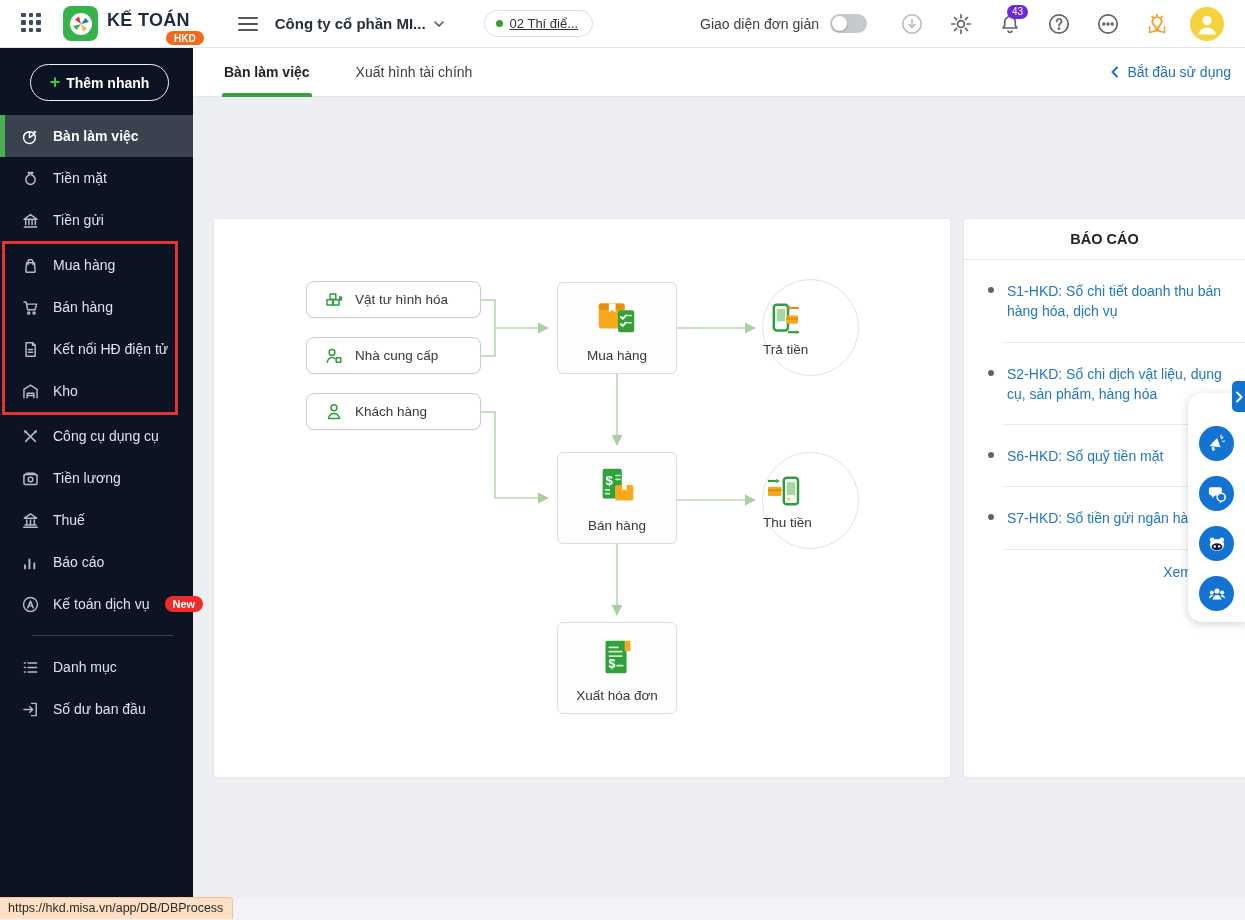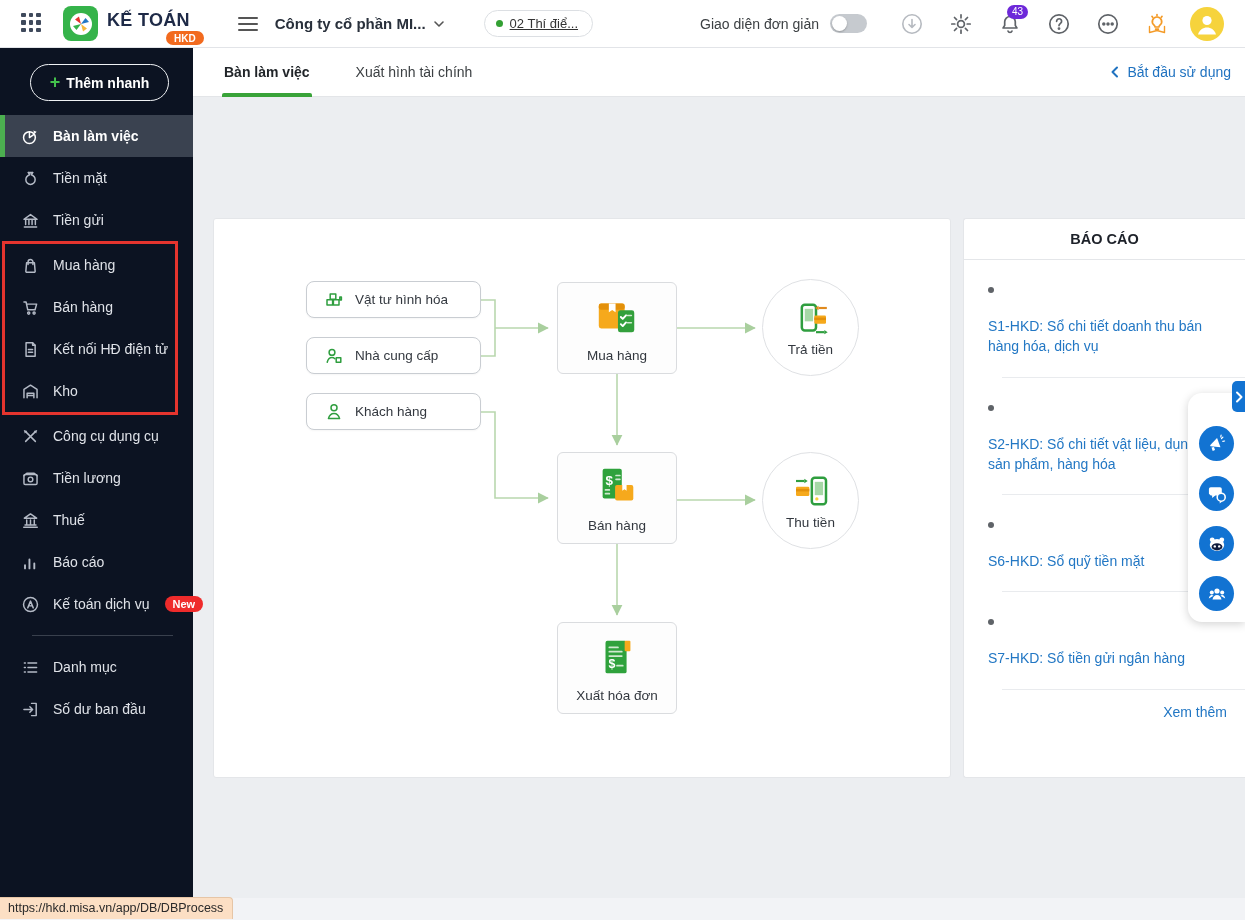--- a/index.html
+++ b/index.html
@@ -65,28 +65,28 @@
   .flow-svg { position:absolute; left:0; top:0; width:738px; height:560px; }
   .in-box { position:absolute; width:175px; height:37px; background:#fff; border:1px solid #c9cdd2; border-radius:8px;
             display:flex; align-items:center; gap:11px; padding-left:17px; font-size:13.5px; color:#33383f; cursor:pointer;
             box-shadow:0 1px 2px rgba(0,0,0,.04); }
   .gic { width:20px; height:20px; stroke:#2f9e3f; fill:none; stroke-width:1.5; stroke-linecap:round; stroke-linejoin:round; flex:none; }
   .proc-box { position:absolute; width:120px; height:92px; background:#fdfdfd; border:1px solid #dadcdf; border-radius:6px;
               display:flex; flex-direction:column; align-items:center; justify-content:flex-end; padding-bottom:10px; gap:8px;
               font-size:13.5px; color:#33383f; cursor:pointer; }
   .proc-box svg { width:46px; height:46px; }
   .pay-circle { position:absolute; width:97px; height:97px; border-radius:50%; background:#fff; border:1px solid #dfe1e4;
-                display:flex; flex-direction:column; align-items:center; justify-content:center; gap:4px;
+                display:flex; flex-direction:column; justify-content:center; gap:4px;
                 font-size:13.5px; color:#33383f; cursor:pointer; }
   .pay-circle svg { width:40px; height:40px; }
 
   
   .report-title { height:41px; border-bottom:1px solid #e4e6e9; display:flex; align-items:center; justify-content:center;
                   font-size:14.5px; font-weight:bold; color:#1d2129; }
-  .report-item { display:flex; gap:23px; padding:21px 12px 21px 24px; cursor:pointer; position:relative;flex-direction:column; }
+  .report-item { display:flex; gap:13px; padding:21px 12px 21px 24px; cursor:pointer; position:relative; }
   .report-item::after { content:""; position:absolute; left:38px; right:0; bottom:0; height:1px; background:#e9ebee; }
   .report-bullet { width:6px; height:6px; border-radius:50%; background:#5f6368; margin-top:6px; flex:none; }
   .report-link { color:#2277c4; font-size:14px; line-height:1.45; }
   .see-more { text-align:right; padding:14px 18px; color:#2277c4; font-size:14px; cursor:pointer; }
 
   
   .collapse-tab { position:absolute; left:1232px; top:381px; width:13px; height:31px; background:#1273d2;
                   border-radius:5px 0 0 5px; display:flex; align-items:center; justify-content:center; cursor:pointer; z-index:40; }
   .float-panel { position:absolute; left:1188px; top:393px; width:57px; height:229px; background:#fff;
                  border-radius:14px 0 0 14px; box-shadow:0 2px 10px rgba(0,0,0,.18); z-index:39; }
@@ -433,21 +433,21 @@
   </div>
 
   <div class="panel report-panel">
     <div class="report-title">BÁO CÁO</div>
     <div class="report-item">
       <span class="report-bullet"></span>
       <span class="report-link">S1-HKD: Sổ chi tiết doanh thu bán hàng hóa, dịch vụ</span>
     </div>
     <div class="report-item">
       <span class="report-bullet"></span>
-      <span class="report-link">S2-HKD: Sổ chi tiết vật liệu, dụng cụ, sản phẩm, hàng hóa</span>
+      <span class="report-link">S2-HKD: Sổ chi dịch vật liệu, dụng cụ, sản phẩm, hàng hóa</span>
     </div>
     <div class="report-item">
       <span class="report-bullet"></span>
       <span class="report-link">S6-HKD: Sổ quỹ tiền mặt</span>
     </div>
     <div class="report-item">
       <span class="report-bullet"></span>
       <span class="report-link">S7-HKD: Sổ tiền gửi ngân hàng</span>
     </div>
     <div class="see-more">Xem thêm</div>

